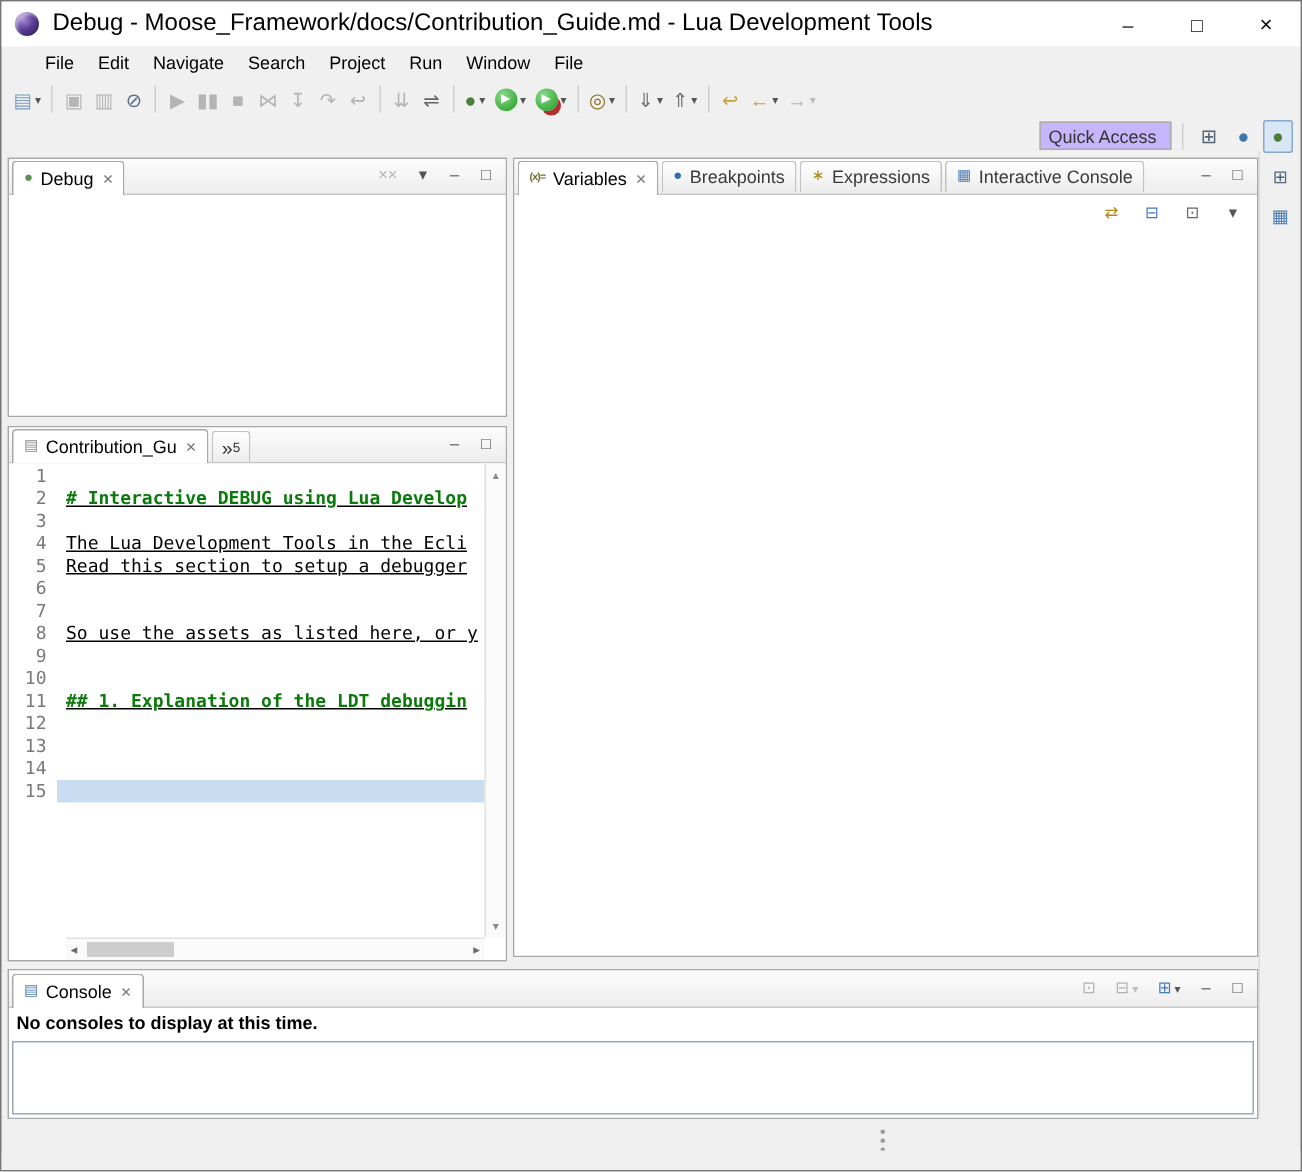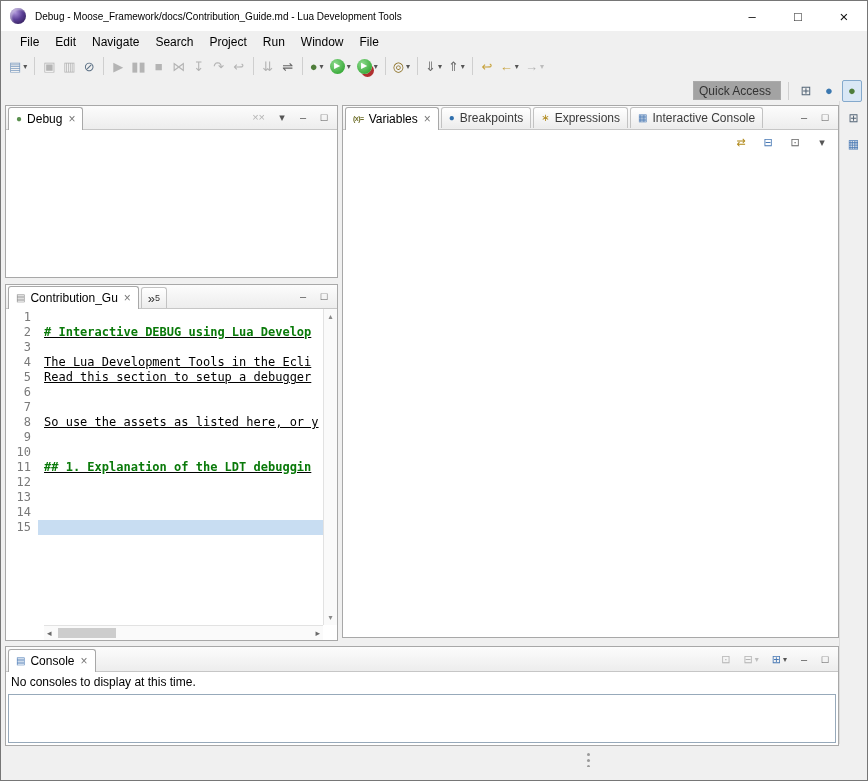--- a/index.html
+++ b/index.html
@@ -7,41 +7,41 @@
   #window {
     position:relative; width:868px; height:781px;
     background:#f0f0f0; border:1px solid #767676; overflow:hidden;
     font-family:"Liberation Sans", sans-serif; font-size:12px; color:#000;
   }
   
   .titlebar { position:absolute; left:0; top:0; right:0; height:30px; background:#fff; display:flex; align-items:center; }
   .app-icon { width:16px; height:16px; border-radius:50%; margin-left:9px; flex:none;
     background:radial-gradient(circle at 35% 30%, #a98fd8 0%, #5b3f96 45%, #241445 100%);
     box-shadow:inset 2px 2px 2px rgba(255,255,255,.45); }
-  .title-text { margin-left:9px; font-size:10px; color:#000; white-space:nowrap; }
+  .title-text { margin-left:9px; font-size:16px; color:#000; white-space:nowrap; }
   .win-controls { margin-left:auto; display:flex; height:30px; }
   .win-btn { width:46px; height:30px; display:flex; align-items:center; justify-content:center; font-size:13px; color:#111; }
   .win-btn.close { font-size:15px; }
   
-  .menubar { position:absolute; left:8px; top:30px; right:0; height:22px; display:flex; align-items:center; padding-left:3px; background:#f0f0f0; }
+  .menubar { position:absolute; left:18px; top:30px; right:0; height:22px; display:flex; align-items:center; padding-left:3px; background:#f0f0f0; }
   .menu-item { padding:2px 8px; color:#000; }
   
   .toolbar1 { position:absolute; left:0; top:52px; right:0; height:26px; display:flex; align-items:center; padding-left:5px; }
   .toolbar2 { position:absolute; left:0; top:78px; right:0; height:23px; }
   .tb-right { position:absolute; right:5px; top:0; height:23px; display:flex; align-items:center; gap:3px; }
   .tbtn { height:22px; min-width:20px; display:flex; align-items:center; justify-content:center; padding:0 2px; border:1px solid transparent; border-radius:2px; }
   .tbtn .glyph { font-size:13px; line-height:1; color:#4a627e; }
   .tbtn.disabled .glyph { color:#b4b4b4 !important; }
   .tbtn .dd { font-size:8px; color:#555; margin-left:2px; }
   .tbtn.disabled .dd { color:#bdbdbd; }
   .tbtn.active { background:#d9e7f5; border:1px solid #84a9cc; }
   .tsep { width:1px; height:18px; background:#cfcfcf; margin:0 4px; flex:none; }
   .circle-run { width:15px; height:15px; border-radius:50%; background:radial-gradient(circle at 35% 30%, #8bd98b, #1f9b1f); color:#fff !important; font-size:8px !important; display:flex; align-items:center; justify-content:center; }
   .circle-run.ext { box-shadow:3px 4px 0 -1px #b03030; }
-  .quick-access { width:88px; height:19px; border:1px solid #ababab; background:#a3a3a3; color:#333; display:flex; align-items:center; padding-left:5px; font-size:12px; }
+  .quick-access { width:88px; height:19px; border:1px solid #ababab; background:#c4b5fd; color:#333; display:flex; align-items:center; padding-left:5px; font-size:12px; }
   
   .panel { position:absolute; background:#fff; border:1px solid #a8a8a8; }
   .tabbar { height:24px; background:linear-gradient(#fcfcfc,#ededed); border-bottom:1px solid #c6c6c6; display:flex; align-items:flex-end; position:relative; }
   .vtab { height:21px; display:flex; align-items:center; padding:0 7px; margin-left:2px; border:1px solid #c2c2c2; border-bottom:none; border-radius:3px 3px 0 0; background:linear-gradient(#ffffff,#ececec); color:#3a3a3a; white-space:nowrap; }
   .vtab.selected { background:#fff; height:23px; margin-bottom:-1px; border-color:#a8a8a8; color:#000; }
   .tabicon { margin-right:5px; font-size:10px; line-height:1; }
   .tabicon.tiny { font-size:7px; font-weight:bold; letter-spacing:-0.5px; color:#6d6d28; }
   .tclose { margin-left:6px; color:#777; font-size:12px; }
   .tab-controls { margin-left:auto; display:flex; align-items:center; gap:7px; padding-right:6px; height:100%; }
   .tab-controls .tbtn { height:18px; min-width:14px; }
@@ -64,21 +64,21 @@
   .vscroll { position:absolute; top:0; right:0; width:14px; bottom:15px; background:#fafafa; border-left:1px solid #e2e2e2;
     display:flex; flex-direction:column; justify-content:space-between; align-items:center; padding:3px 0; color:#8a8a8a; font-size:8px; }
   .hscroll { position:absolute; left:38px; right:14px; bottom:0; height:15px; background:#fafafa; border-top:1px solid #e2e2e2;
     display:flex; align-items:center; color:#6a6a6a; font-size:9px; padding:0 3px; }
   .hthumb { height:10px; width:58px; background:#cdcdcd; margin-left:6px; }
   .hscroll .right-arrow { margin-left:auto; }
   .overflow-tab { padding:0 6px; }
   .chev { font-size:13px; color:#333; }
   .chev-count { font-size:9px; color:#333; vertical-align:sub; }
   
-  .console-body { position:absolute; top:25px; left:0; right:0; bottom:0; background:#fff; }
+  .console-body { position:absolute; top:25px; left:0; right:0; bottom:0; background:#fff;font-weight:bold; }
   .console-msg { padding:3px 5px; color:#000; }
   .console-viewer { position:absolute; left:2px; right:2px; top:22px; bottom:2px; border:1px solid #97a9ba; background:#fff; }
   
   .right-trim { position:absolute; right:0; top:100px; width:28px; bottom:36px; border-left:1px solid #dcdcdc;
     display:flex; flex-direction:column; align-items:center; padding-top:8px; gap:8px; }
   .right-trim .tbtn { height:18px; }
   .right-trim .glyph { font-size:12px; }
   .sash-dots { position:absolute; left:586px; top:752px; width:3px; height:3px; border-radius:50%; background:#9a9a9a;
     box-shadow:0 6px 0 #9a9a9a, 0 12px 0 #9a9a9a; }
   .status-bar { position:absolute; left:0; right:0; bottom:0; height:13px; background:#f0f0f0; }

